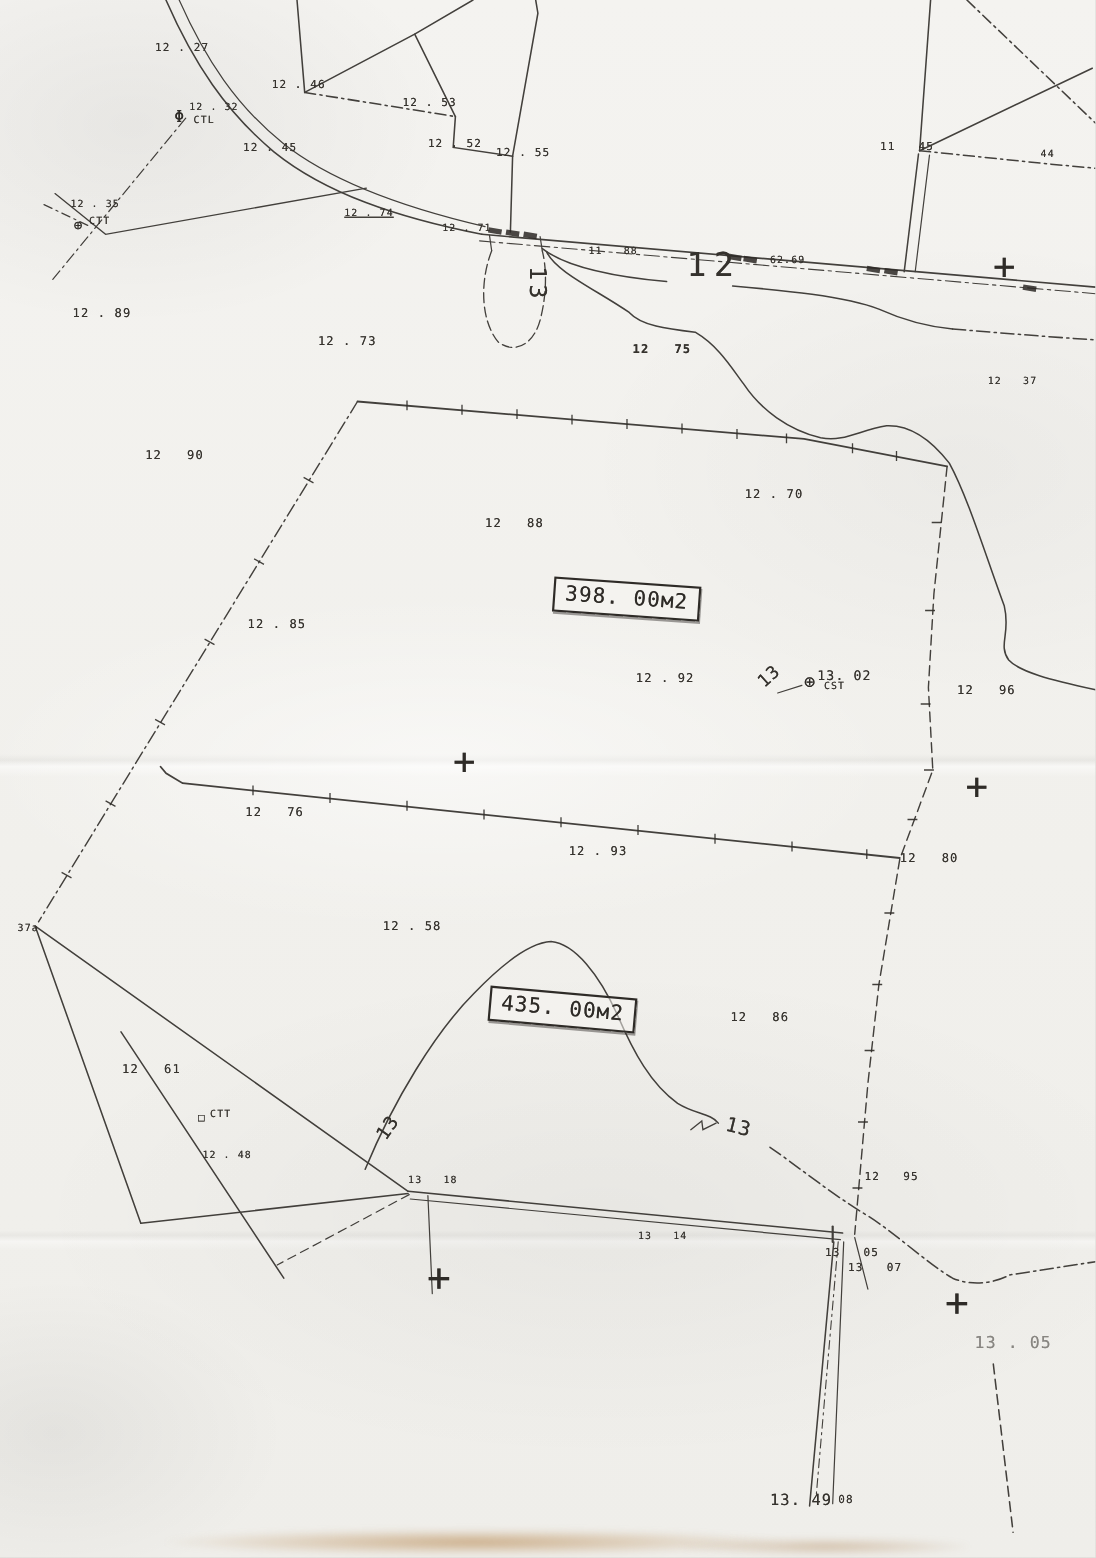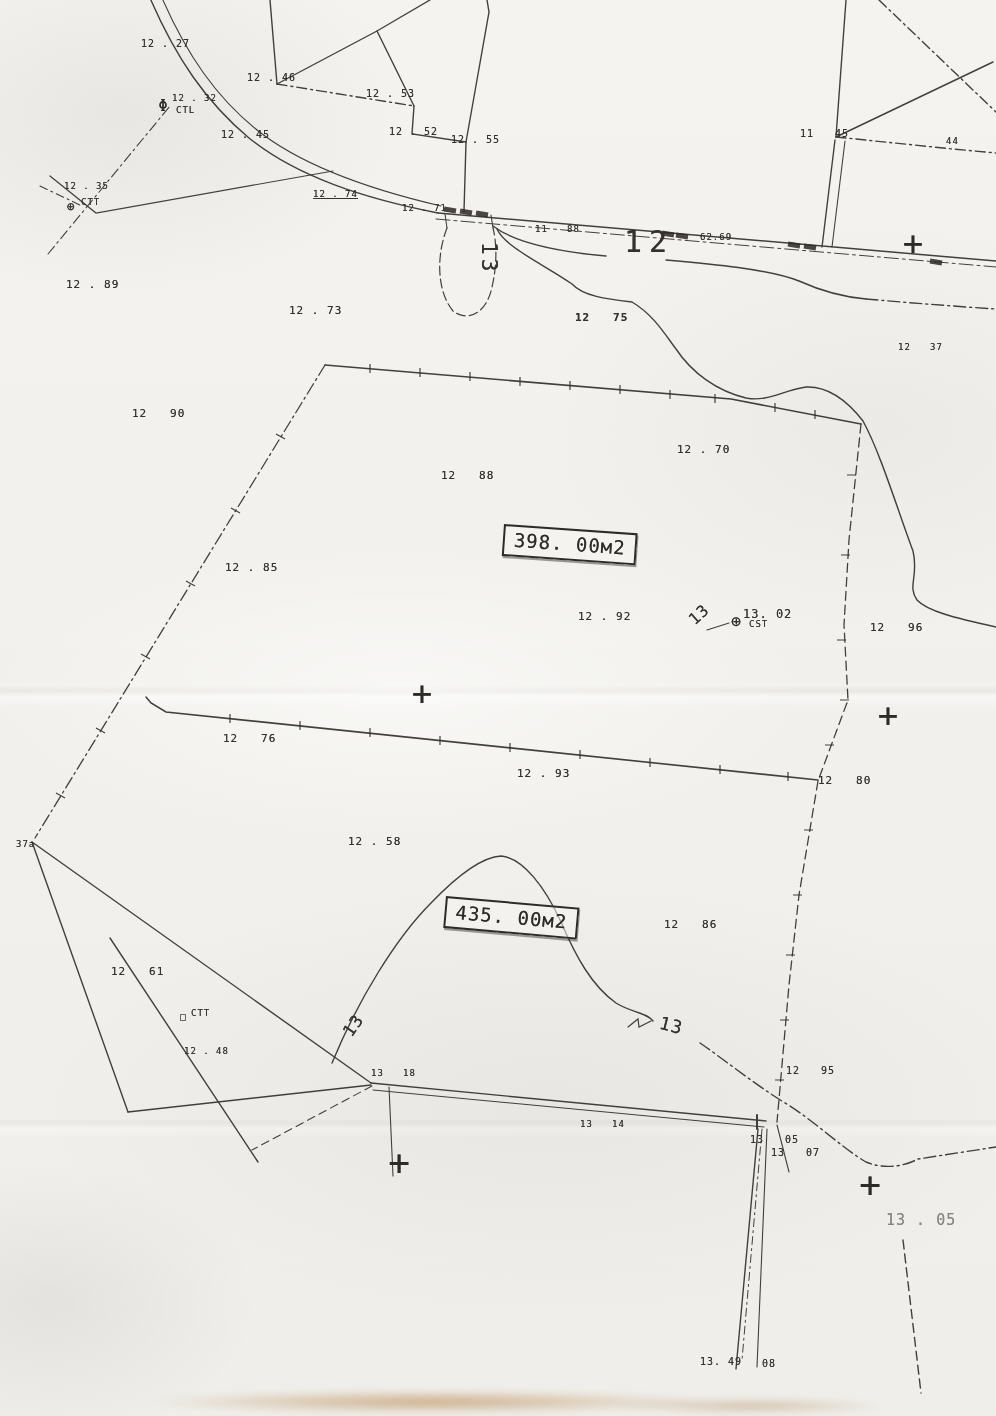--- a/index.html
+++ b/index.html
@@ -176,21 +176,21 @@
       <div class="lbl" style="left: 111px; top: 966px;">12   61</div>
       <div class="lbl" style="left: 191px; top: 1009px; font-size: 9px;">CTT</div>
       <div class="lbl" style="left: 184px; top: 1047px; font-size: 9px;">12 . 48</div>
       <div class="lbl" style="left: 371px; top: 1069px; font-size: 9px;">13   18</div>
       <div class="lbl" style="left: 580px; top: 1093px; font-size: 9px; margin-top: 27px;">13   14</div>
       <div class="lbl" style="left: 340px; top: 1030px; font-size: 17px; transform: rotate(-55deg);">13</div>
       <div class="lbl" style="left: 662px; top: 1014px; font-size: 18px; transform: rotate(14deg);">13</div>
       <div class="lbl" style="left: 786px; top: 1066px; font-size: 10px;">12   95</div>
       <div class="lbl" style="left: 750px; top: 1116px; font-size: 10px; margin-top: 19px;">13   05</div>
       <div class="lbl" style="left: 771px; top: 1148px; font-size: 10px;">13   07</div>
-      <div class="lbl" style="left: 700px; top: 1357px; font-size: 10px;">13. 49</div>
+      <div class="lbl" style="left: 700px; top: 1357px; font-size: 14px;">13. 49</div>
       <div class="lbl" style="left: 762px; top: 1359px; font-size: 10px;">08</div>
       <div class="lbl faint" style="left: 886px; top: 1213px; font-size: 15px;">13 . 05</div>
       <div class="lbl" style="left: 16px; top: 840px; font-size: 9px;">37a</div>
       <div class="sym" style="left: 913px; top: 243px; font-size: 34px;">+</div>
       <div class="sym" style="left: 422px; top: 693px; font-size: 34px;">+</div>
       <div class="sym" style="left: 888px; top: 715px; font-size: 34px;">+</div>
       <div class="sym" style="left: 399px; top: 1163px; font-size: 36px;">+</div>
       <div class="sym" style="left: 870px; top: 1185px; font-size: 36px;">+</div>
       <div class="sym" style="left: 736px; top: 621px; font-size: 17px;">⊕</div>
       <div class="sym" style="left: 71px; top: 206px; font-size: 13px;">⊕</div>

